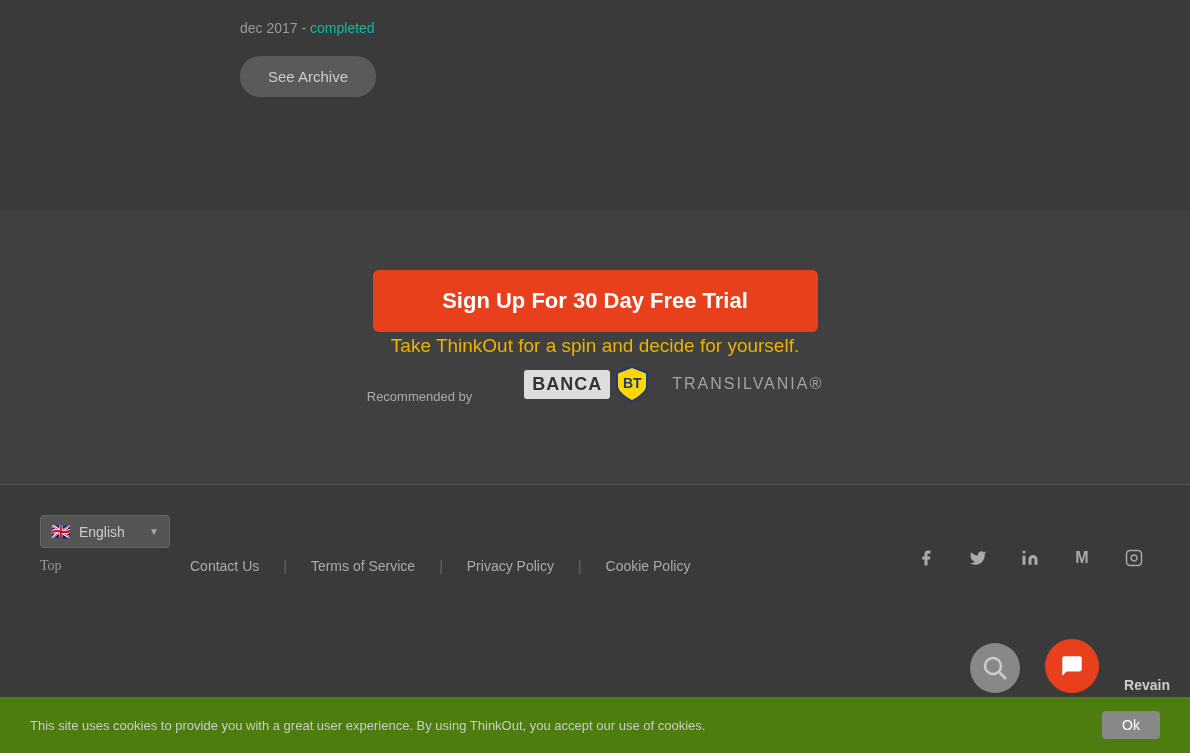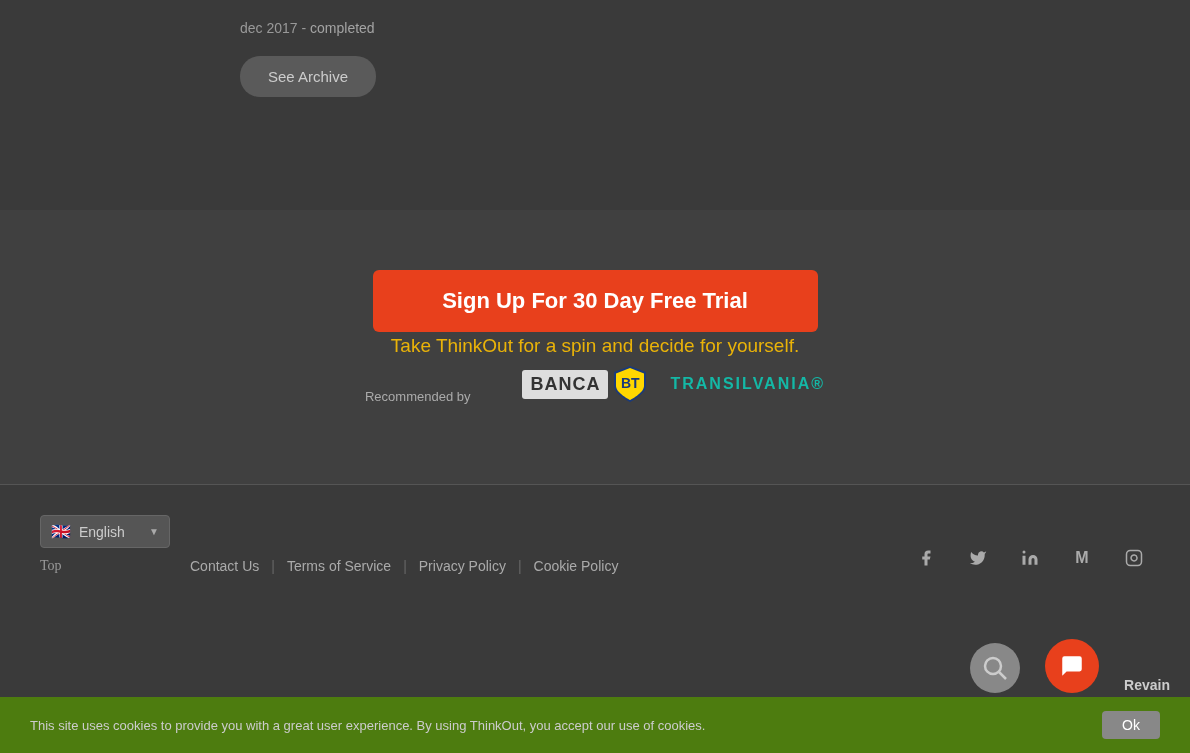--- a/index.html
+++ b/index.html
@@ -19,21 +19,21 @@
       min-height: 210px;
     }
 
     .date-completed {
       font-size: 14px;
       color: #999;
       margin-bottom: 20px;
     }
 
     .completed-text {
-      color: #a3a3a3;
+      color: #14b8a6;
     }
 
     .see-archive-btn {
       background-color: #5a5a5a;
       color: #ccc;
       border: none;
       border-radius: 20px;
       padding: 12px 28px;
       font-size: 15px;
       cursor: pointer;
@@ -97,22 +97,22 @@
       margin-left: 40px;
     }
 
     .shield-icon {
       width: 36px;
       height: 40px;
     }
 
     .transilvania-text {
       font-size: 16px;
-      font-weight: bold;
-      color: #14b8a6;
+      font-weight: normal;
+      color: #a3a3a3;
       letter-spacing: 2px;
       margin-left: 18px;
     }
 
     
     .divider {
       height: 1px;
       background-color: #555;
       width: 100%;
     }
@@ -157,21 +157,21 @@
       color: #999;
       font-size: 14px;
       cursor: pointer;
       text-decoration: none;
       font-family: Liberation Serif, serif;
     }
 
     .footer-links {
       display: flex;
       align-items: center;
-      gap: 0;
+      gap: 12px;
       margin-top: 14px;
     }
 
     .footer-links a {
       color: #aaa;
       font-size: 14px;
       text-decoration: none;
       padding: 0 12px;
     }
 

